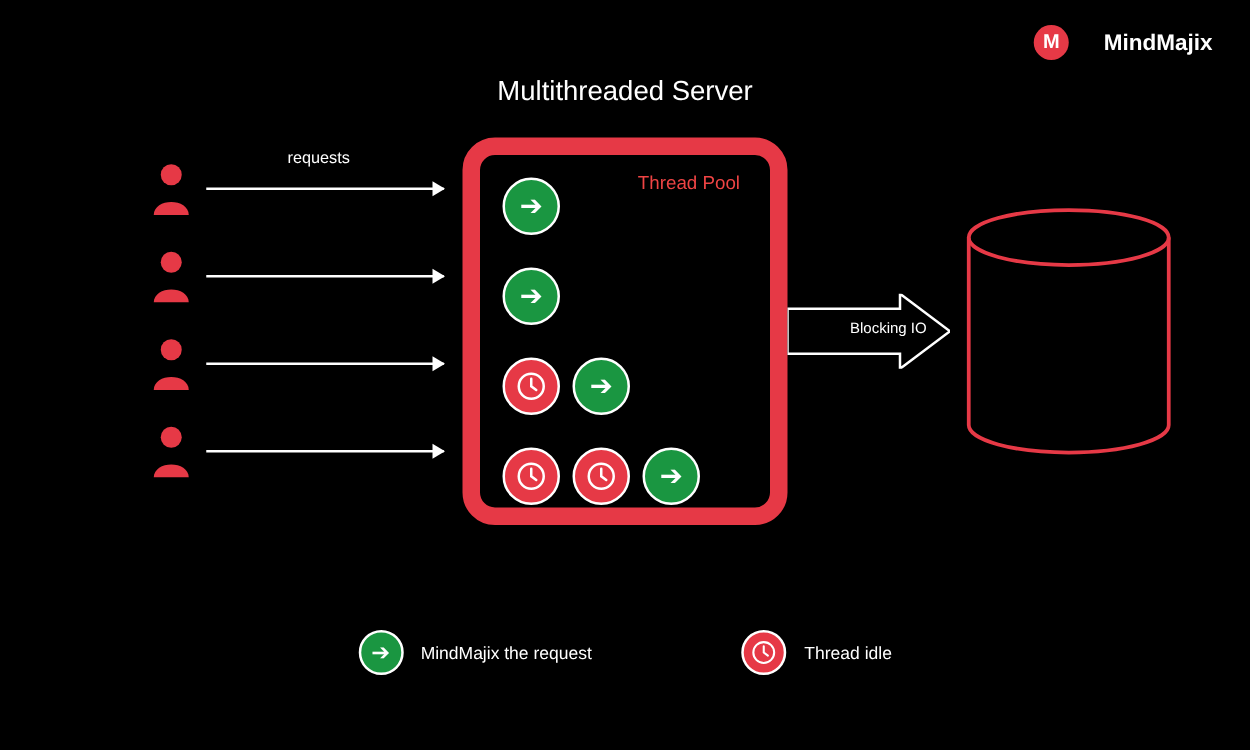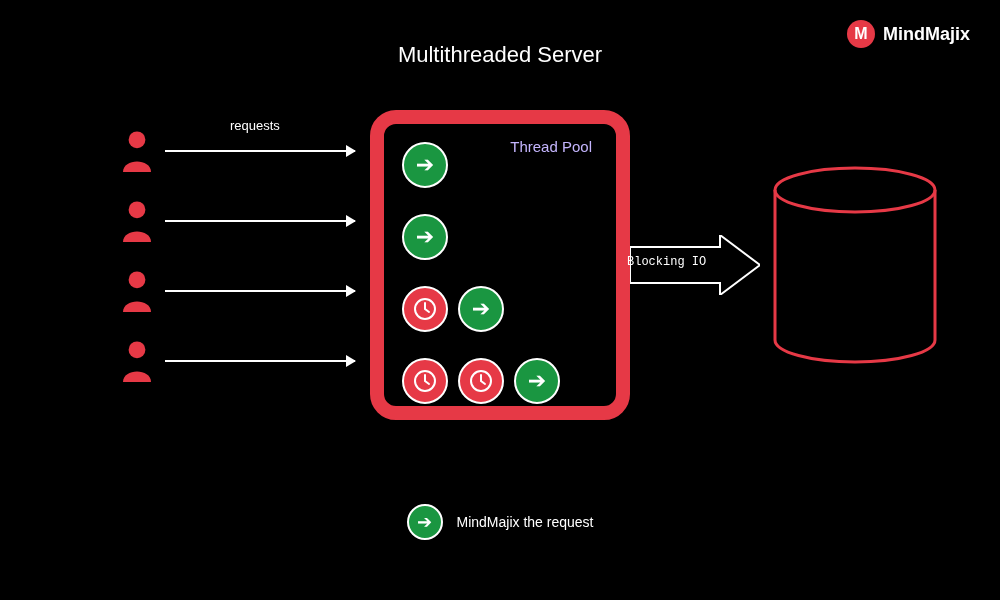--- a/index.html
+++ b/index.html
@@ -23,24 +23,24 @@
     width: 28px; height: 28px;
     background: #e63946;
     border-radius: 50%;
     display: flex;
     align-items: center;
     justify-content: center;
     color: #fff;
     font-weight: bold;
     font-size: 16px;
   }
-  .logo-text { color: #fff; font-size: 18px; font-weight: 600; }
+  .logo-text { color: #fff; font-size: 18px; font-weight: 600; margin-left: 20px; }
   .title {
     position: absolute;
-    top: 42px;
+    top: 60px;
     left: 50%;
     transform: translateX(-50%);
     color: #fff;
     font-size: 22px;
     font-weight: 500;
   }
   .users {
     position: absolute;
     left: 120px;
     top: 130px;
@@ -74,21 +74,21 @@
     width: 260px;
     height: 310px;
     border: 14px solid #e63946;
     border-radius: 26px;
     padding: 18px 18px;
   }
   .pool-title {
     position: absolute;
     top: 14px;
     right: 24px;
-    color: #c4b5fd;
+    color: #ef4444;
     font-size: 15px;
   }
   .row {
     display: flex;
     gap: 10px;
     margin-bottom: 26px;
     align-items: center;
   }
   .row:first-of-type { margin-top: 4px; }
   .circle {
@@ -102,26 +102,25 @@
   .green { background: #1a9641; border: 2px solid #fff; }
   .red { background: #e63946; border: 2px solid #fff; }
   .arrow-glyph { color: #fff; font-size: 22px; line-height: 1; }
   .block-arrow {
     position: absolute;
     left: 630px;
     top: 235px;
   }
   .block-label {
     position: absolute;
-    left: 627px;
+    left: 680px;
     top: 255px;
     color: #fff;
     font-size: 12px;
     z-index: 2;
-    font-family: Liberation Mono, monospace;
   }
   .db {
     position: absolute;
     left: 770px;
     top: 165px;
   }
   .legend {
     position: absolute;
     bottom: 60px;
     left: 0;
@@ -241,13 +240,22 @@
   </svg>
 </div>
 
 <div class="legend">
   <div class="legend-item">
     <div class="circle green">
         <span class="arrow-glyph small-arrow">➔</span>
       </div>
     <span>MindMajix the request</span>
   </div>
+  <div class="legend-item">
+    <div class="circle red">
+      <svg width="20" height="20" viewBox="0 0 24 24">
+          <circle cx="12" cy="12" r="10" fill="none" stroke="#fff" stroke-width="2"></circle>
+          <path d="M12 6 L12 12 L16 15" stroke="#fff" stroke-width="2" fill="none" stroke-linecap="round"></path>
+        </svg>
+    </div>
+    <span>Thread idle</span>
+  </div>
 </div>
 
 </body></html>

